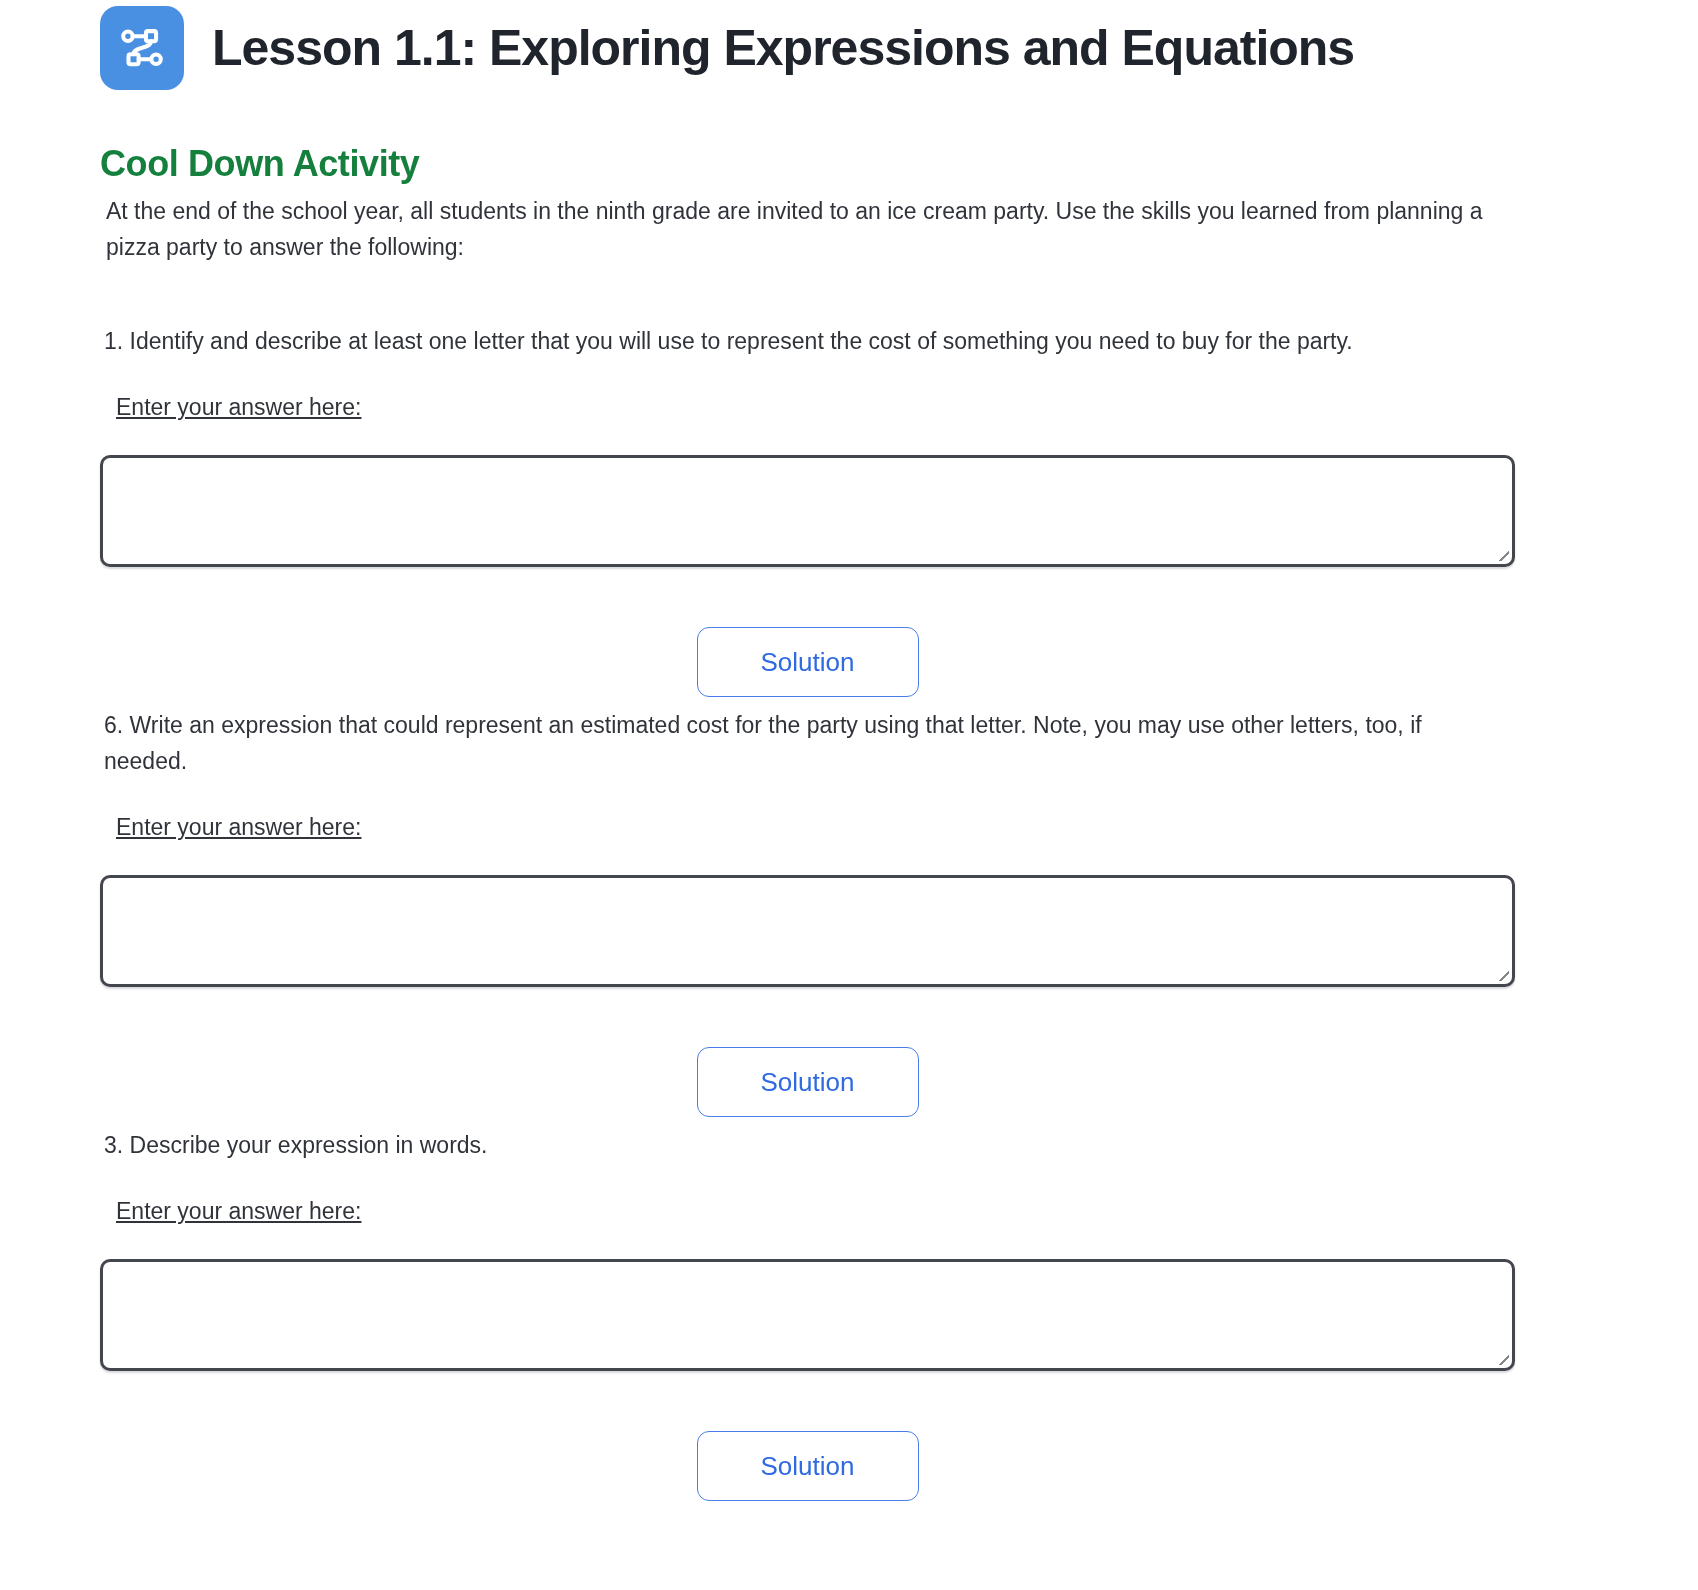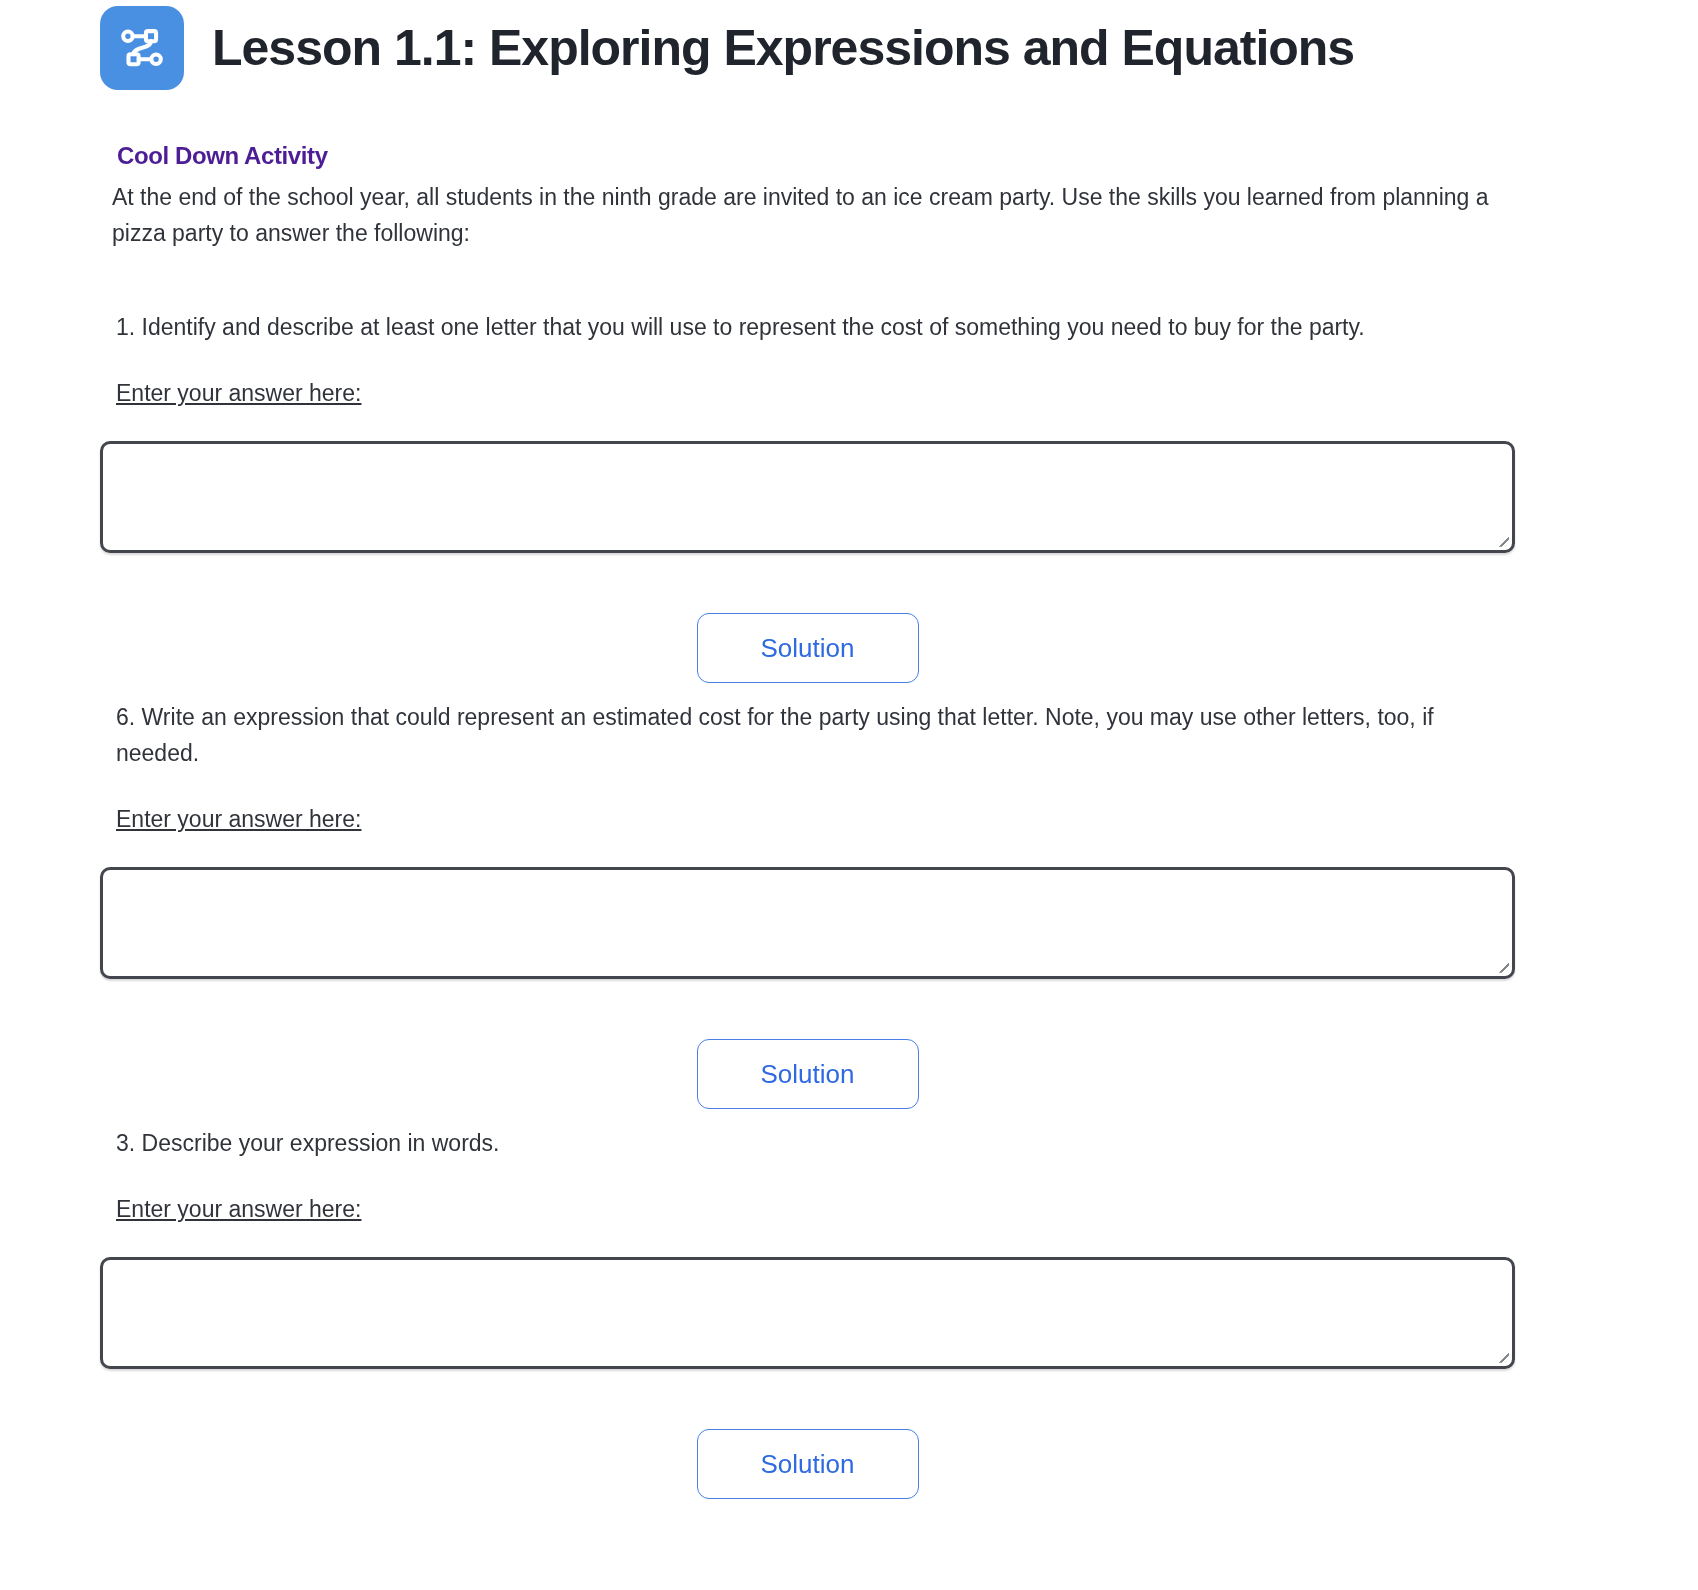--- a/index.html
+++ b/index.html
@@ -23,26 +23,26 @@
   }
   h1.lesson-title {
     margin: 0; font-size: 50px; font-weight: 700;
     letter-spacing: -1px; color: #20242c; line-height: 1.1;
   }
   h2.section-title {
     margin: 38px 0 0; font-size: 48px; font-weight: 700;
     letter-spacing: -0.8px; color: #20242c; line-height: 1.2;
   }
   h3.activity-heading {
-    margin: 52px 17px 0; font-size: 24px; font-weight: 700;
-    letter-spacing: -0.4px; color: #4c1d95; line-height: 1.2;
+    margin: 52px 0 0; font-size: 36px; font-weight: 700;
+    letter-spacing: -0.4px; color: #15803d; line-height: 1.2;
   }
   p { font-size: 23px; line-height: 36px; color: #30343a; }
-  p.intro { margin: 8px 12px 58px; }
-  p.question-prompt { margin: 16px; }
+  p.intro { margin: 8px 6px 58px; }
+  p.question-prompt { margin: 4px; }
   p.answer-label { margin: 30px 16px 0; text-decoration: underline; }
   .ta-wrap { position: relative; margin-top: 30px; }
   textarea.answer-textarea {
     display: block; box-sizing: border-box;
     width: 100%; height: 112px;
     border: 3px solid #43474d; border-radius: 10px;
     background: #ffffff;
     box-shadow: 0 2px 2px rgba(0,0,0,0.15);
     resize: none; outline: none;
     font: 22px "Liberation Sans", sans-serif;

